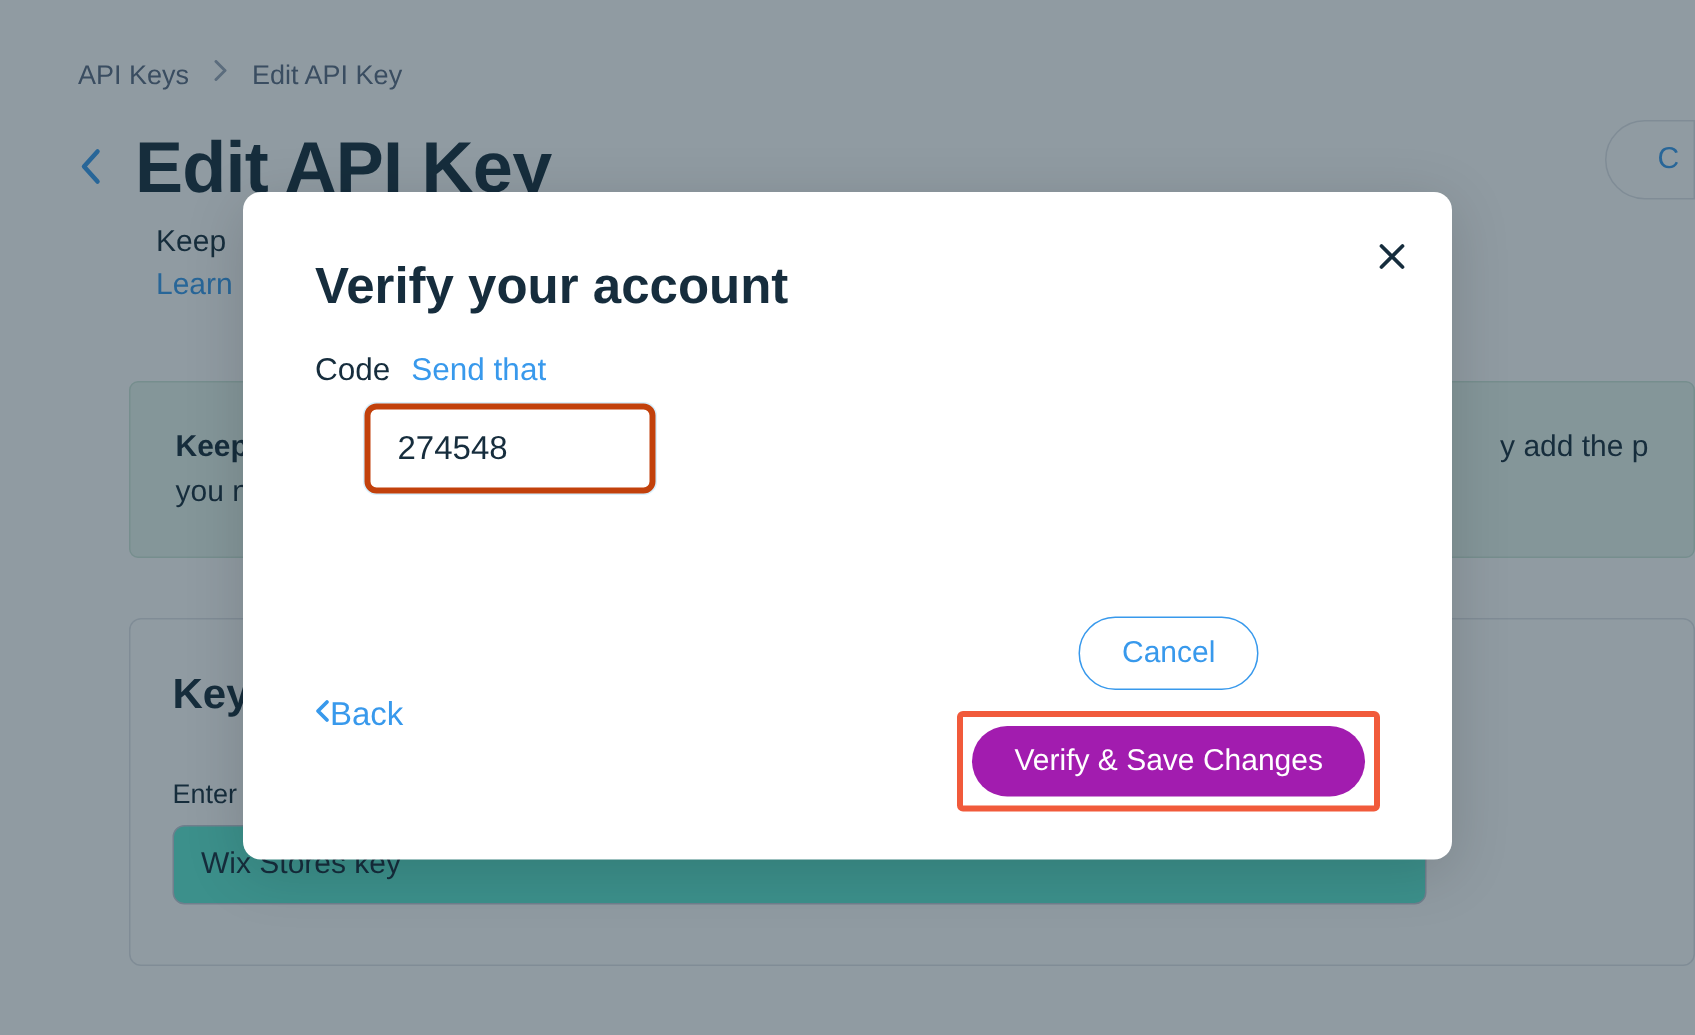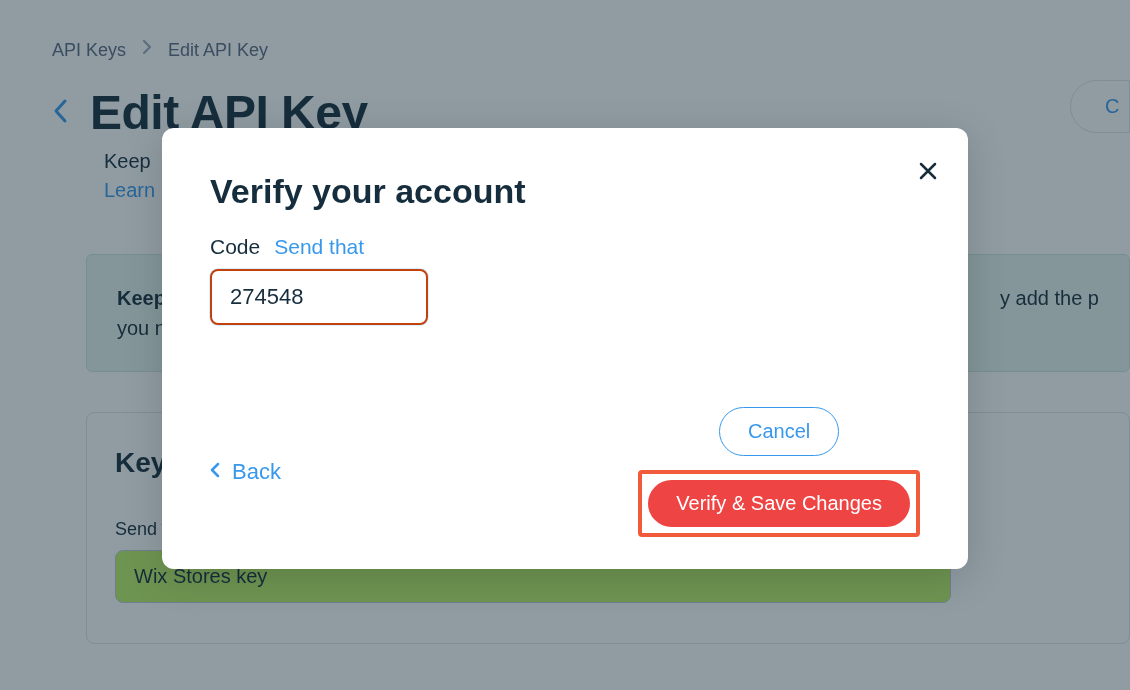--- a/index.html
+++ b/index.html
@@ -116,21 +116,21 @@
       font-size: 18px;
     }
 
     .text-input {
       width: calc(100% - 150px);
       border: 1px solid #c1c9d6;
       border-radius: 8px;
       padding: 14px 18px;
       font-size: 20px;
       color: #162d3d;
-      background: #bef264;
+      background: #5eead4;
     }
 
     .top-right-btn {
       position: absolute;
       top: 80px;
       right: 0;
       background: #fff;
       border: 1px solid #e0e3e8;
       border-radius: 30px 0 0 30px;
       padding: 14px 0 14px 34px;
@@ -200,41 +200,41 @@
     .code-label {
       color: #162d3d;
     }
 
     .send-again {
       color: #3899ec;
       cursor: pointer;
     }
 
     .code-input {
-      width: 218px;
-      border: 2px solid #c2410c;
+      width: 194px;
+      border: 4px solid #c2410c;
       border-radius: 8px;
       padding: 13px 18px;
       font-size: 22px;
       color: #162d3d;
       outline: none;
       box-shadow: 0 0 0 1px rgba(127,204,247,0.3);
+      margin-left: 33px;
     }
 
     .modal-footer {
       display: flex;
       align-items: center;
       justify-content: space-between;
       margin-top: 82px;
     }
 
     .back-link {
       display: flex;
       align-items: center;
-      gap: 12px;
       color: #3899ec;
       font-size: 22px;
       cursor: pointer;
     }
 
     .back-link-chevron {
       font-size: 18px;
     }
 
     .footer-buttons {
@@ -253,21 +253,21 @@
       font-family: inherit;
     }
 
     .btn-outline {
       background: #fff;
       border: 1px solid #3899ec;
       color: #3899ec;
     }
 
     .btn-primary {
-      background: #ef4444;
+      background: #a21caf;
       color: #fff;
     }
 
     .highlight-box {
       border: 4px solid #f15a3b;
       border-radius: 4px;
       padding: 6px;
     }
 
   </style>
@@ -304,21 +304,21 @@
 
   <div class="info-box">
     <strong>Keep in</strong>
     <span style="float:right">y add the p</span>
     <div>you nee</div>
   </div>
 
   <div class="card">
     <div class="card-title">Key de</div>
     <div class="field-label">
-      <span>Send</span>
+      <span>Enter</span>
       <span class="required-star">*</span>
     </div>
     <input class="text-input" type="text" value="Wix Stores key" style="">
   </div>
 
 </div>
 
 <div class="overlay">
   <div class="modal">
     <button class="modal-close">

